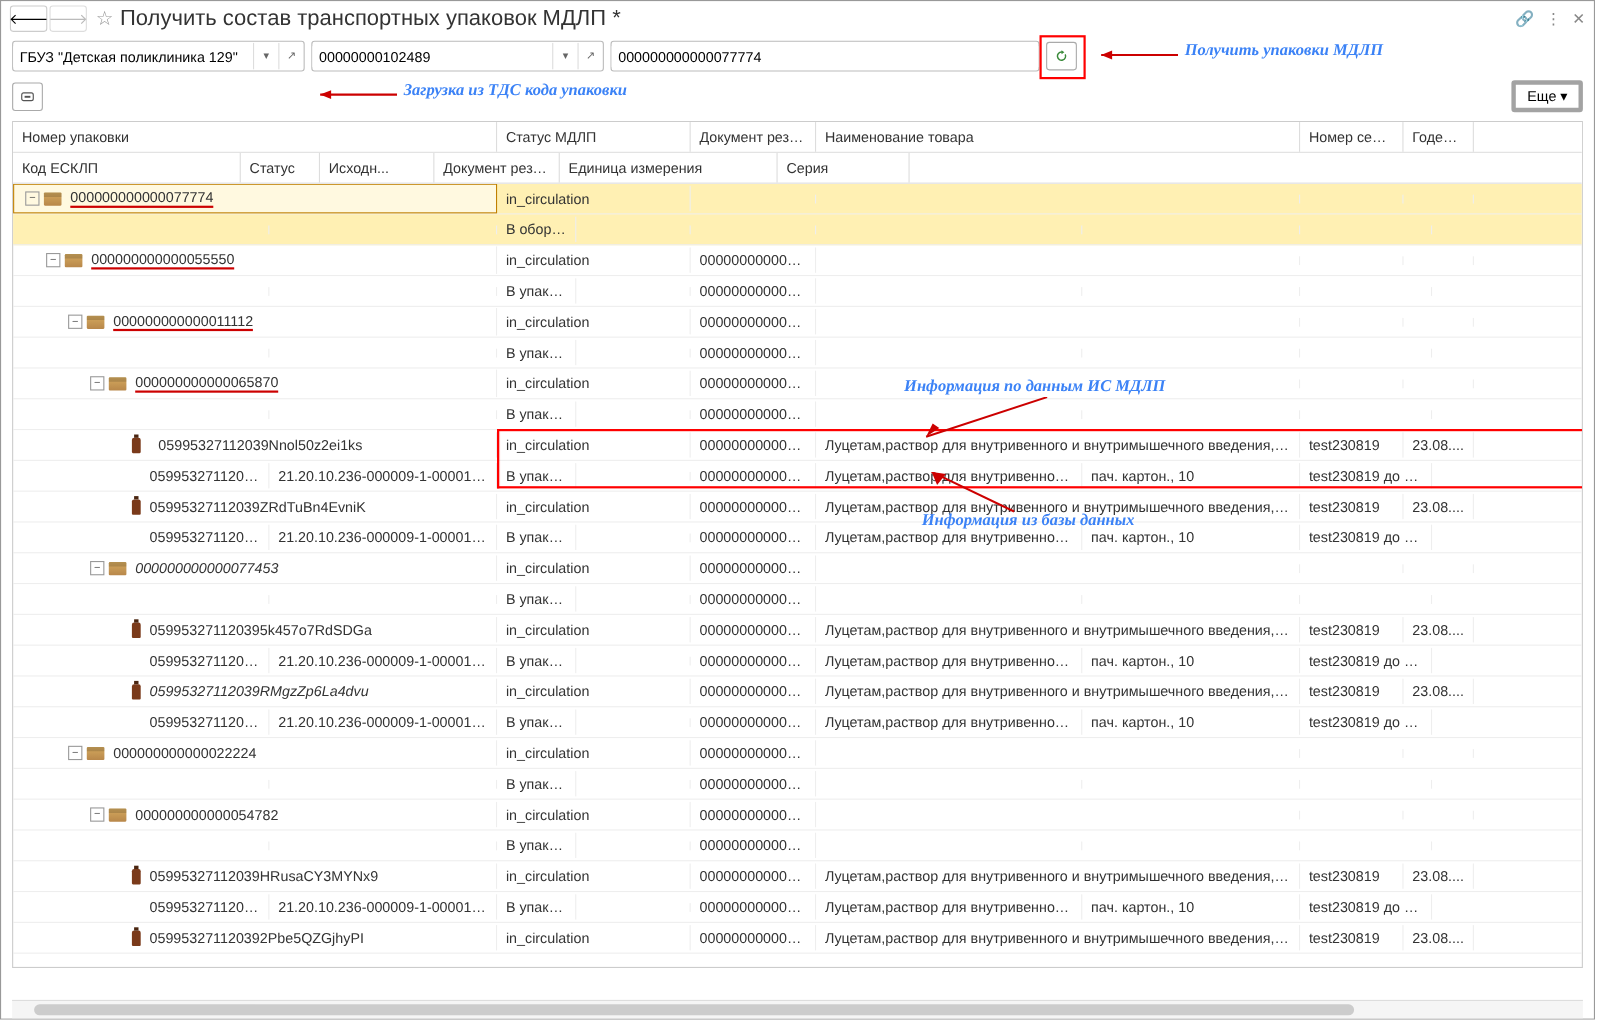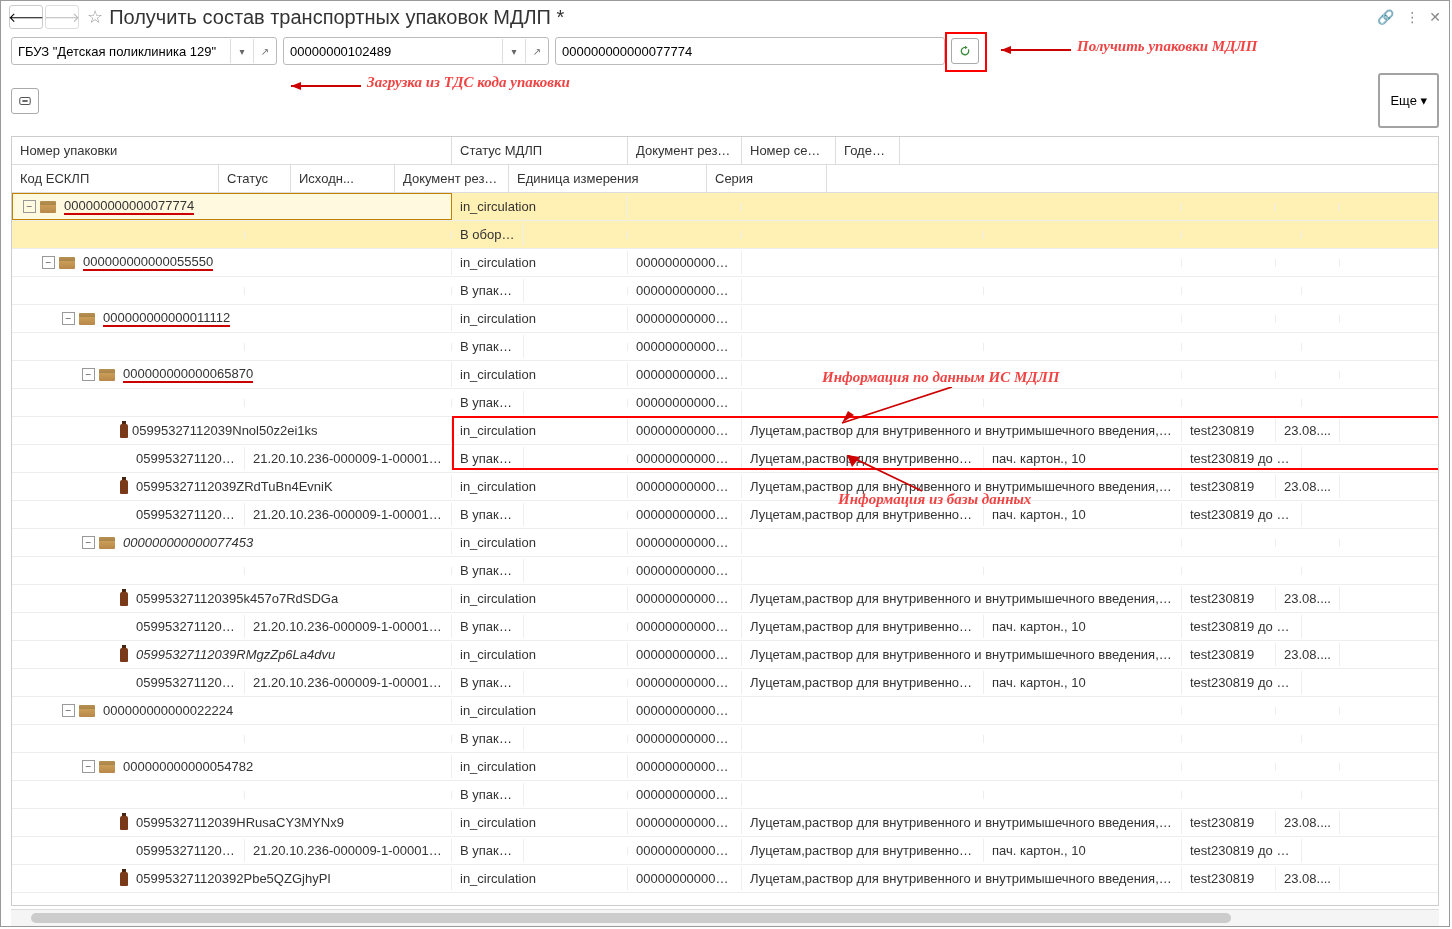--- a/index.html
+++ b/index.html
@@ -14,22 +14,22 @@
 .toolbar1{display:flex;gap:6px;padding:4px 10px;align-items:center;position:relative}
 .combo{border:1px solid #bbb;border-radius:3px;height:26px;display:flex;align-items:center;background:#fff}
 .combo input{border:none;outline:none;padding:2px 6px;font-size:13px;flex:1}
 .combo-btn{width:22px;height:24px;border-left:1px solid #ddd;display:flex;align-items:center;justify-content:center;cursor:pointer;font-size:10px;color:#666}
 .refresh-wrap{position:relative}
 .refresh-btn{width:28px;height:26px;border:1px solid #aaa;border-radius:3px;background:#fff;display:flex;align-items:center;justify-content:center;cursor:pointer}
 .red-box{position:absolute;border:2px solid red;pointer-events:none}
 .toolbar2{display:flex;gap:6px;padding:4px 10px;align-items:center}
 .yellow-btn{background:#ffde00;border:1px solid #b8a400;border-radius:3px;padding:5px 12px;font-weight:bold;font-size:13px;cursor:pointer}
 .tool-icon-btn{width:28px;height:26px;border:1px solid #aaa;border-radius:3px;background:#fff;display:flex;align-items:center;justify-content:center;cursor:pointer}
-.more-btn{margin-left:auto;border:2px solid #a3a3a3;border-radius:3px;padding:18px 10px;background:#fff;cursor:pointer;font-size:13px}
-.annotation{color:#ef4444;font-weight:bold;font-family:'Times New Roman',serif;font-size:15px;font-style:italic}
+.more-btn{margin-left:auto;border:4px solid #a3a3a3;border-radius:3px;padding:3px 10px;background:#fff;cursor:pointer;font-size:13px}
+.annotation{color:#3b82f6;font-weight:bold;font-family:'Times New Roman',serif;font-size:15px;font-style:italic}
 .table-wrap{border:1px solid #ccc;margin:4px 10px 0 10px;overflow:auto;height:768px;position:relative}
 .thead{position:sticky;top:0;background:#fff;z-index:2}
 .header-row{display:flex;border-bottom:1px solid #ddd;background:#fff}
 .header-row>div{border-right:1px solid #ddd;padding:6px 8px;box-sizing:border-box;overflow:hidden;white-space:nowrap;text-overflow:ellipsis;font-size:13px}
 .c-num{width:440px}
 .c-gtin{width:233px}
 .c-esklp{width:207px}
 .c-status-mdlp{width:176px}
 .c-status{width:72px}
 .c-src{width:104px}
@@ -116,20 +116,21 @@
     <span class="annotation" style="position:absolute;left:366px;top:5px">Загрузка из ТДС кода упаковки</span>
     <button class="more-btn"><span>Еще</span> ▾</button>
   </div>
 
   <div class="table-wrap">
     <div class="thead">
       <div class="header-row">
         <div class="c-num">Номер упаковки</div>
         <div class="c-status-mdlp">Статус МДЛП</div>
         <div class="c-docrez">Документ резерва ...</div>
+        <div class="c-name">Наименование товара</div>
         <div class="c-ser-num">Номер серии</div>
         <div class="c-goden">Годен ...</div>
       </div>
       <div class="header-row">
         <div class="c-esklp">Код ЕСКЛП</div>
         <div class="c-status">Статус</div>
         <div class="c-src">Исходн...</div>
         <div class="c-docrez2">Документ резерва</div>
         <div class="c-unit">Единица измерения</div>
         <div class="c-ser">Серия</div>
@@ -221,21 +222,21 @@
           <div class="c-src"></div>
           <div class="c-docrez2">000000000000077774</div>
           <div class="c-nomen"></div>
           <div class="c-unit"></div>
           <div class="c-ser"></div>
         </div>
         <div class="data-row" style="position: relative;">
           <div class="c-num tree-cell" style="padding-left: 90px;">
             <span style="width:14px"></span>
             <span class="bottle-icon"></span>
-            <span style="margin-left: 0;">05995327112039Nnol50z2ei1ks</span>
+            <span style="margin-left: 12px;">05995327112039Nnol50z2ei1ks</span>
           </div>
           <div class="c-status-mdlp">in_circulation</div>
           <div class="c-docrez">000000000000077774</div>
           <div class="c-name">Луцетам,раствор для внутривенного и внутримышечного введения, 200 м...</div>
           <div class="c-ser-num">test230819</div>
           <div class="c-goden">23.08....</div>
           <div class="red-box" style="top: -1px; left: 440px; right: -2px; height: 54px; z-index: 4;"></div>
         </div>
         <div class="data-row">
           <div class="c-gtin" style="padding-left: 124px;">05995327112039</div>

